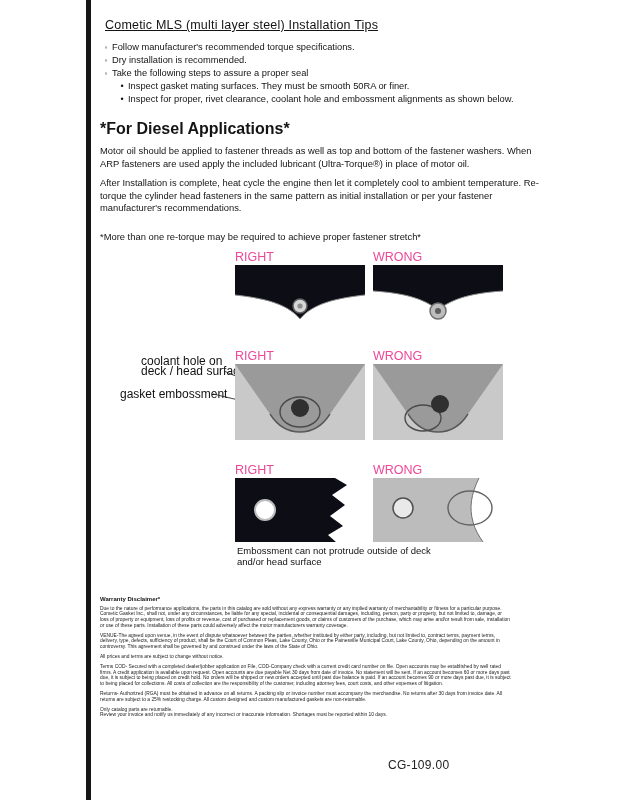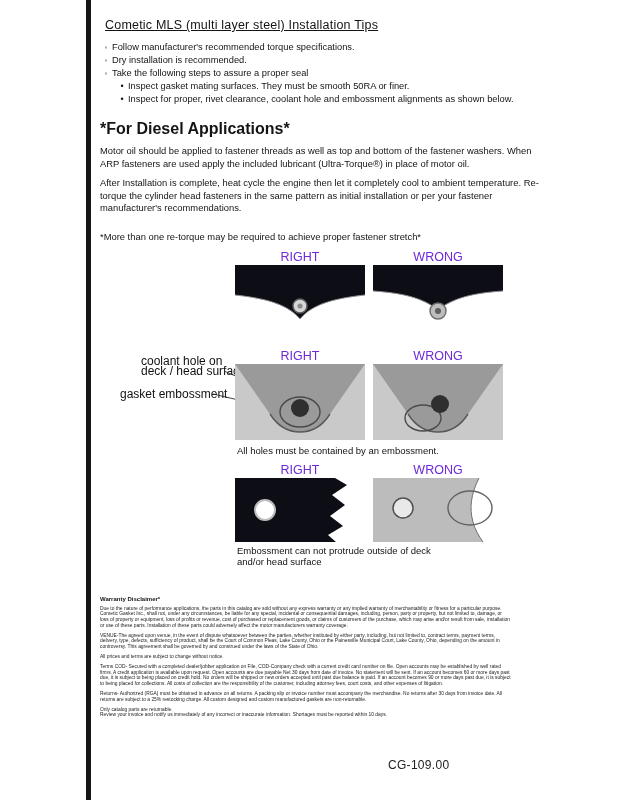--- a/index.html
+++ b/index.html
@@ -21,21 +21,21 @@
   .bullet { display:flex; font-size:9.3px; line-height:13px; }
   .bullet .marker { width:12px; text-align:center; flex:0 0 12px; font-size:8px; }
   .bullet.sub { margin-left:16px; }
   .bullet.sub .marker { font-size:9px; }
 
   .diesel-heading { font-size:16px; font-weight:bold; margin-top:14px; margin-bottom:7px; }
   .para { font-size:9.4px; line-height:12.5px; margin-top:7px; width:452px; }
   .note { font-size:9.4px; line-height:12px; margin-top:16px; }
 
   .diagrams { position:relative; height:322px; margin-top:7px; }
-  .dlabel { position:absolute; width:130px; text-align:center; font-size:12.5px; color:#6d28d9; }
+  .dlabel { position:absolute; width:130px; text-align:left; font-size:12.5px; color:#ec4899; }
   .panel { position:absolute; width:130px; }
   .panel svg { display:block; width:130px; }
   .dcaption { position:absolute; font-size:9.5px; line-height:11.5px; color:#111; }
   .ptr-label { position:absolute; font-size:12px; line-height:10.5px; color:#111; }
   .pointer-svg { position:absolute; left:0; top:0; width:462px; height:322px; pointer-events:none; }
 
   .disclaimer { margin-top:24px; width:412px; }
   .dish { font-size:6px; font-weight:bold; margin-bottom:4px; }
   .disp { font-size:4.9px; line-height:5.8px; margin-top:4px; color:#222; }
   .disp.tight { margin-top:0; }
@@ -132,21 +132,20 @@
       </div>
       <div class="panel" style="left:273px; top:114px;">
         <svg viewBox="0 0 130 76">
           <rect width="130" height="76" fill="#c9c9c9"></rect>
           <path d="M0,0 H130 L95,50 C88,61 78,68 65,68 C52,68 42,61 35,50 Z" fill="#9a9a9a"></path>
           <path d="M35,50 C42,61 52,68 65,68 C78,68 88,61 95,50" fill="none" stroke="#585858" stroke-width="1.4"></path>
           <ellipse cx="50" cy="54" rx="18" ry="13" fill="none" stroke="#4a4a4a" stroke-width="1.4"></ellipse>
           <circle cx="67" cy="40" r="9" fill="#2f2f2f"></circle>
         </svg>
       </div>
-      <div class="dcaption" style="left:137px; top:195px;">All holes must be contained by an embossment.</div>
 
       <div class="dlabel" style="left:135px; top:213px;">RIGHT</div>
       <div class="dlabel" style="left:273px; top:213px;">WRONG</div>
 
       <div class="panel" style="left:135px; top:228px;">
         <svg viewBox="0 0 130 64">
           <rect width="130" height="64" fill="#ffffff"></rect>
           <path d="M0,0 H100 L112,7 L97,17 L110,27 L95,38 L108,48 L93,57 L101,64 H0 Z" fill="#0d0d16"></path>
           <circle cx="30" cy="32" r="10" fill="#ffffff"></circle>
           <circle cx="30" cy="32" r="10" fill="none" stroke="#bdbdbd" stroke-width="2"></circle>

